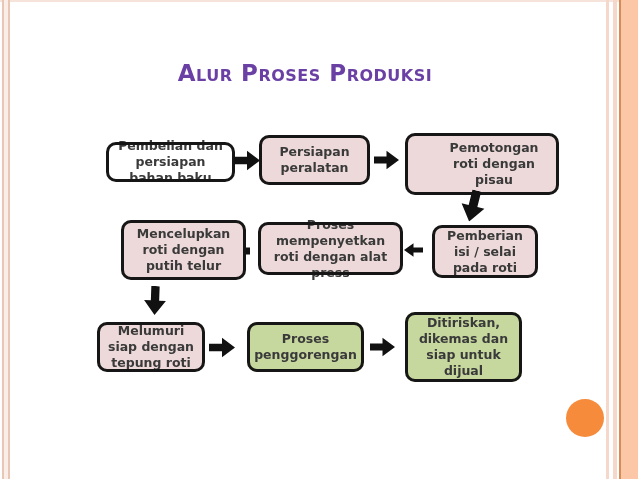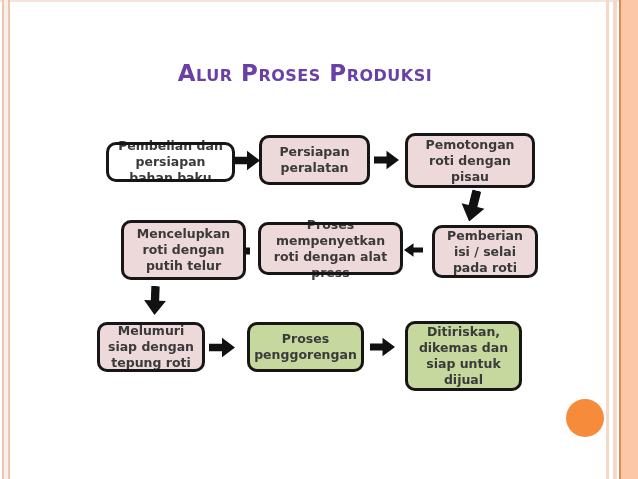--- a/index.html
+++ b/index.html
@@ -38,27 +38,27 @@
   
   .fbox::after{
     content:"";position:absolute;inset:0;border:3.5px solid #161616;border-radius:10px;
     pointer-events:none;
   }
   .fill-white{background:#FFFFFF;}
   .fill-pink{background:#EDD9D9;}
   .fill-green{background:#C6D89E;}
   .b1{left:106px;top:142px;width:129px;height:40px;text-align:center;}
   .b2{left:259px;top:135px;width:111px;height:50px;}
-  .b3{left:405px;top:133px;width:130px;height:55px;}
+  .b3{left:405px;top:133px;width:130px;height:62px;padding-left:24px;}
   .b4{left:432px;top:225px;width:106px;height:53px;border-radius:11px;}
   .b5{left:258px;top:222px;width:145px;height:53px;}
   .b6{left:97px;top:220px;width:125px;height:60px;margin-left:24px;}
   .b7{left:97px;top:322px;width:108px;height:50px;}
   .b8{left:247px;top:322px;width:117px;height:50px;}
-  .b9{left:405px;top:321px;width:117px;height:70px;}
+  .b9{left:405px;top:312px;width:117px;height:70px;}
   
   .arrow{position:absolute;background:#111111;}
   .ar-r{clip-path:polygon(0 34%,50% 34%,50% 8%,100% 50%,50% 92%,50% 66%,0 66%);}
   .ar-l{clip-path:polygon(100% 34%,50% 34%,50% 8%,0 50%,50% 92%,50% 66%,100% 66%);}
   .ar-d{clip-path:polygon(34% 0,66% 0,66% 50%,92% 50%,50% 100%,8% 50%,34% 50%);}
   .a1{left:234px;top:149px;width:26px;height:23px;}
   .a2{left:374px;top:149px;width:25px;height:22px;}
   .a3{left:459px;top:190px;width:28px;height:32px;transform:rotate(14deg);}
   .a4{left:404px;top:242px;width:19px;height:16px;}
   .a5{left:226px;top:240px;width:24px;height:22px;}

